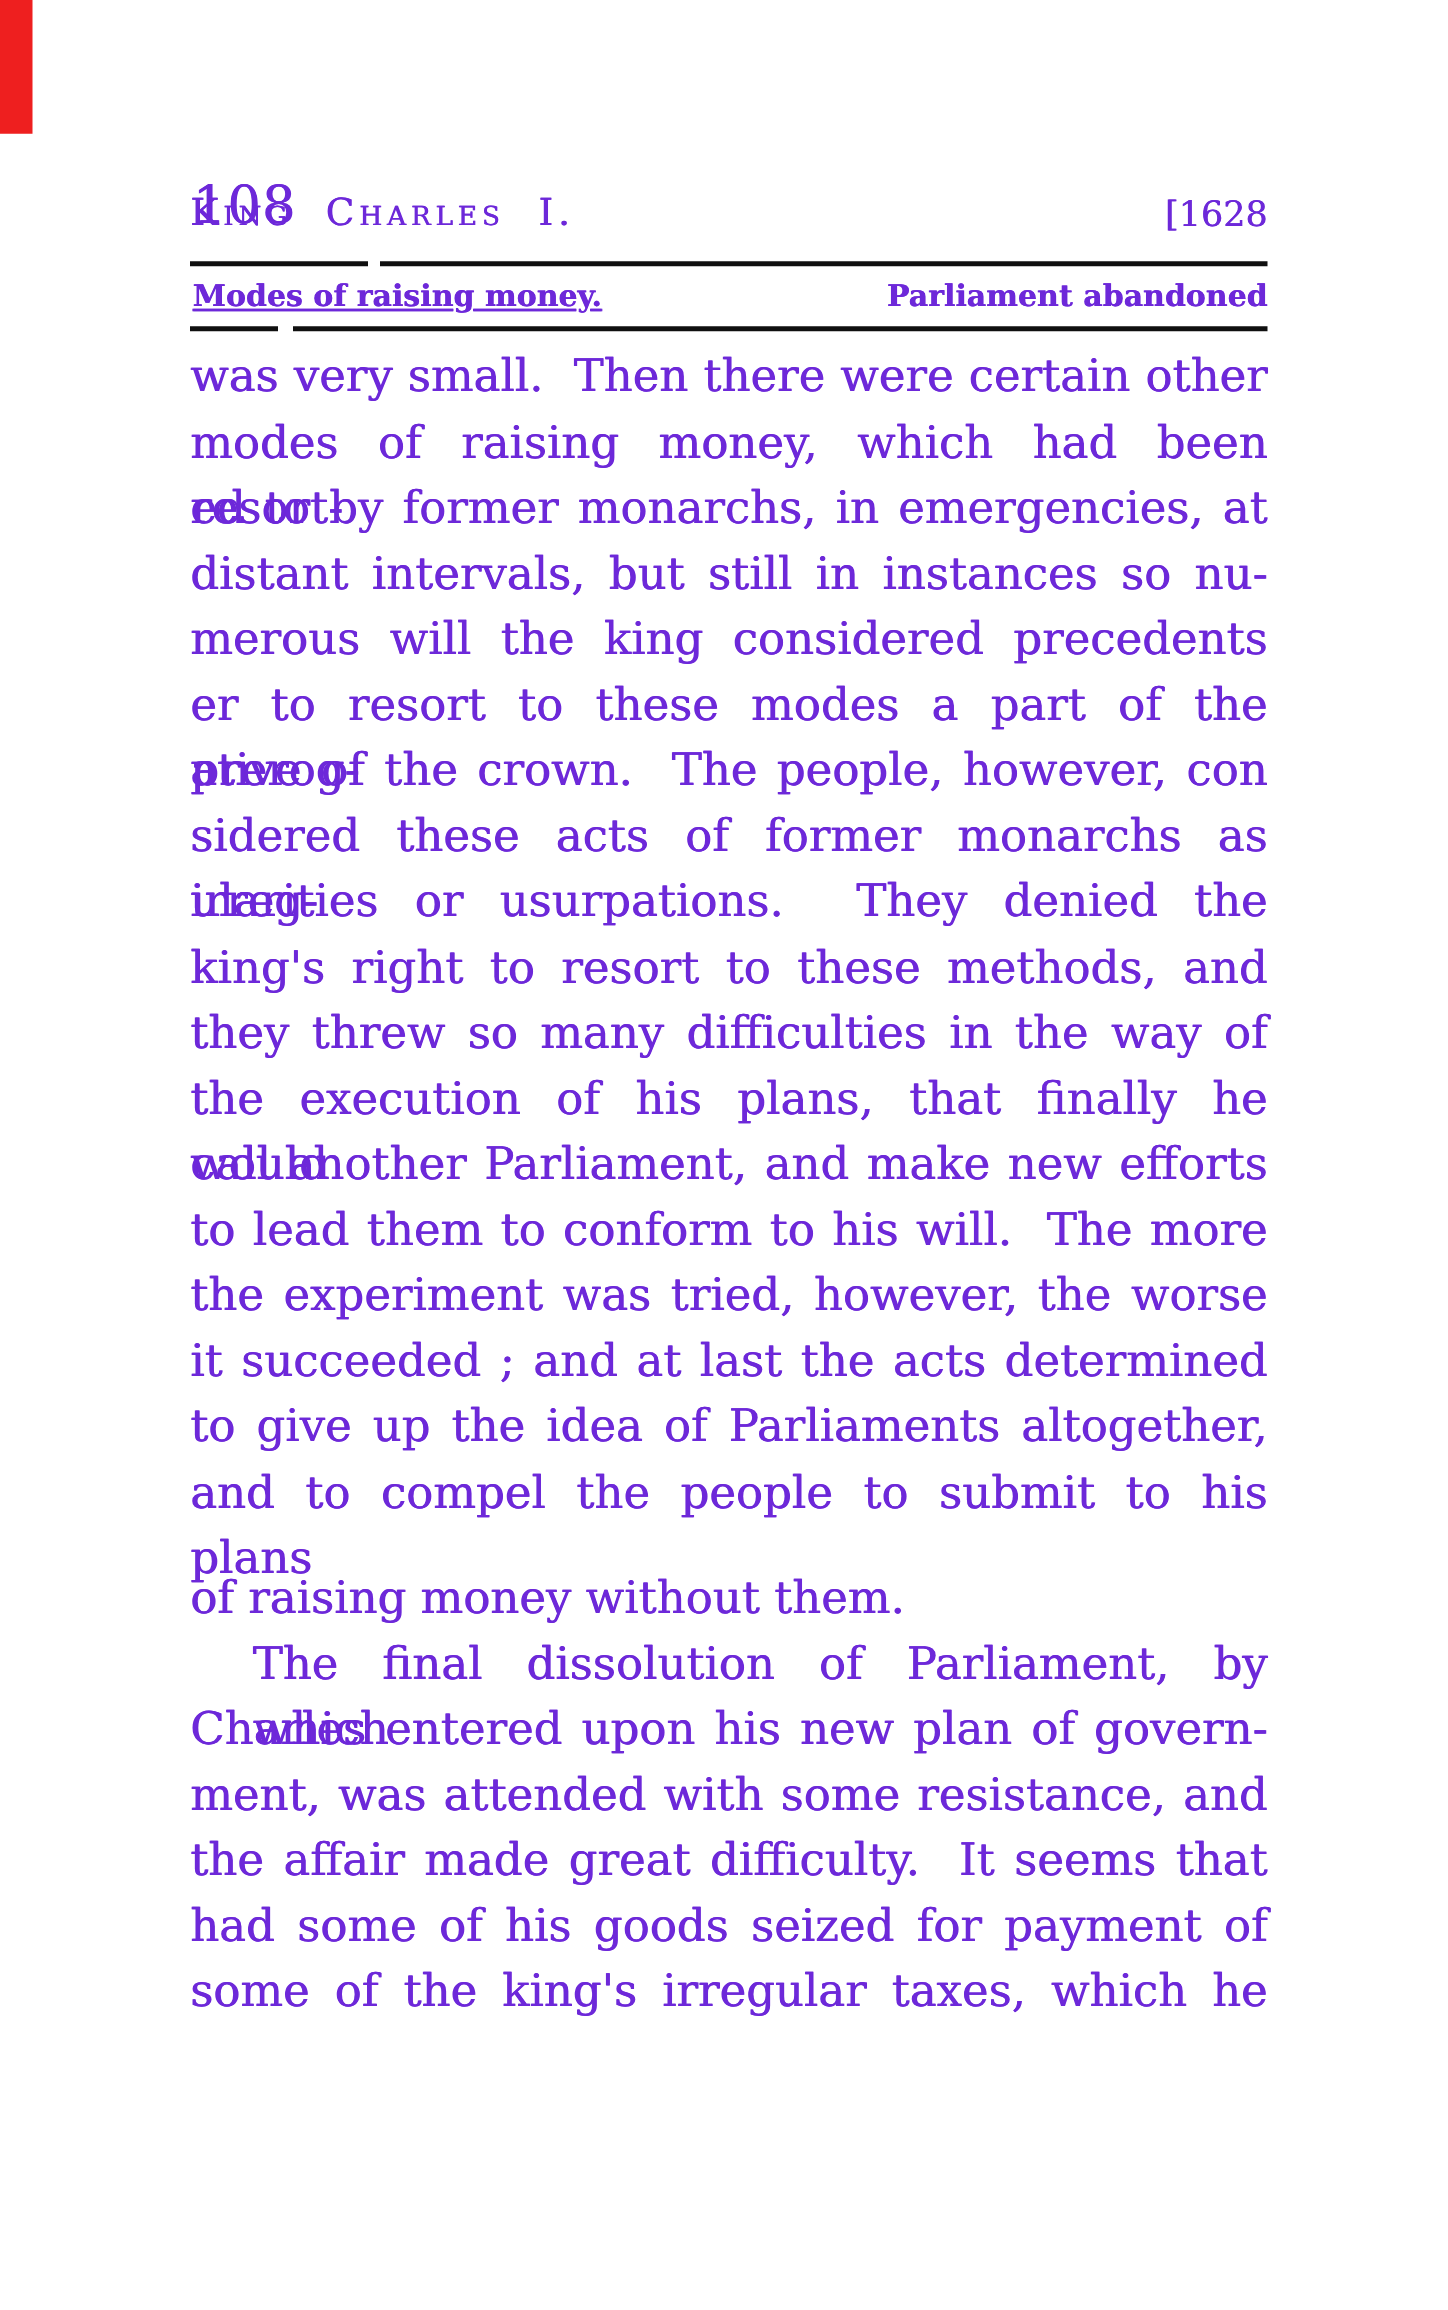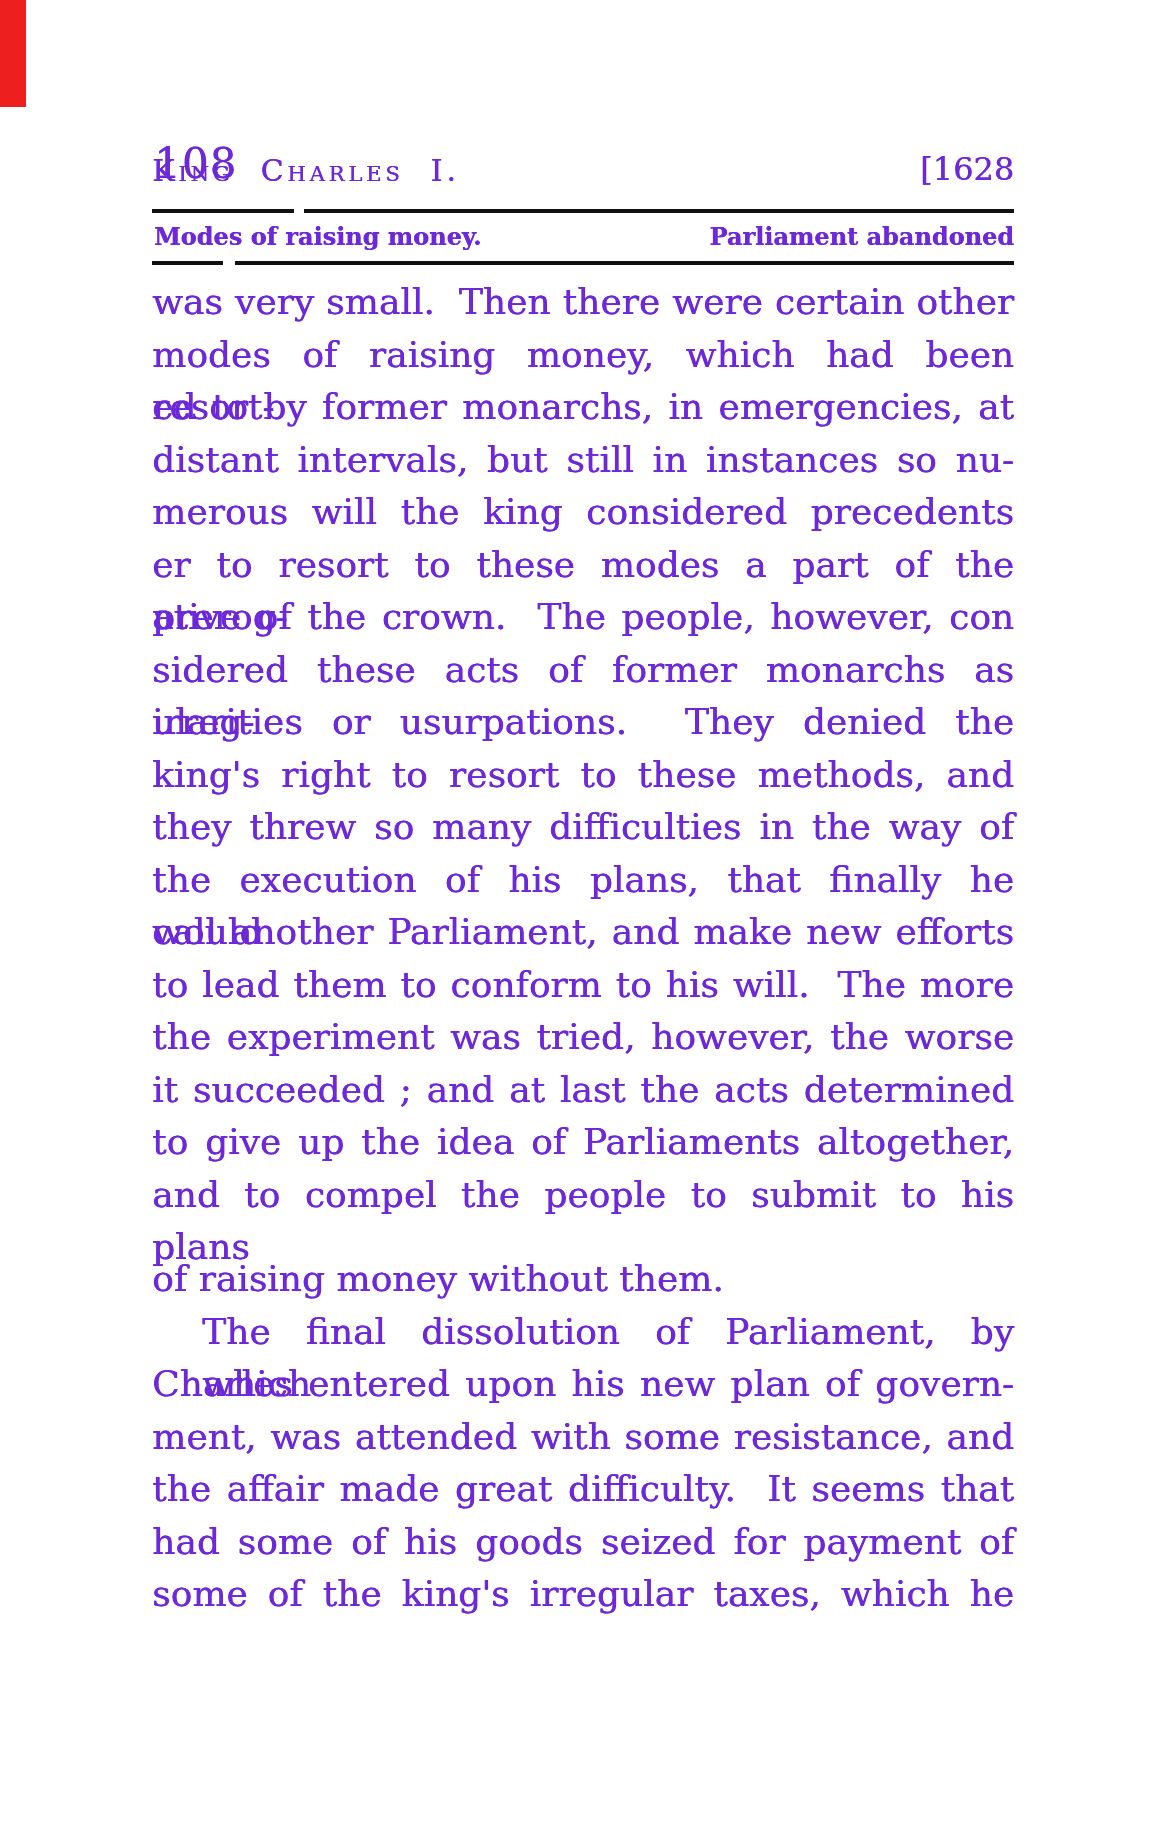--- a/index.html
+++ b/index.html
@@ -48,21 +48,21 @@
     font-size: 30px;
     font-variant: small-caps;
     letter-spacing: 0.13em;
     word-spacing: 0.45em;
     text-shadow: 0.5px 0 currentColor;
   }
   .year {
     position: absolute;
     right: 0;
     bottom: 2px;
-    font-size: 32px;
+    font-size: 28px;
     text-shadow: 0.5px 0 currentColor;
   }
   .rule {
     position: absolute;
     left: 152px;
     width: 862px;
     height: 4px;
   }
   .rule1 {
     top: 209px;
@@ -79,20 +79,21 @@
     width: 862px;
     height: 32px;
     font-size: 24px;
     font-weight: bold;
   }
   .runhead-left {
     position: absolute;
     left: 2px;
     top: 0;
     text-shadow: 0.4px 0 currentColor;
+    text-decoration: underline;
   }
   .runhead-right {
     position: absolute;
     right: 0;
     top: 0;
     text-shadow: 0.4px 0 currentColor;
   }
   .body-text {
     position: absolute;
     left: 152px;

